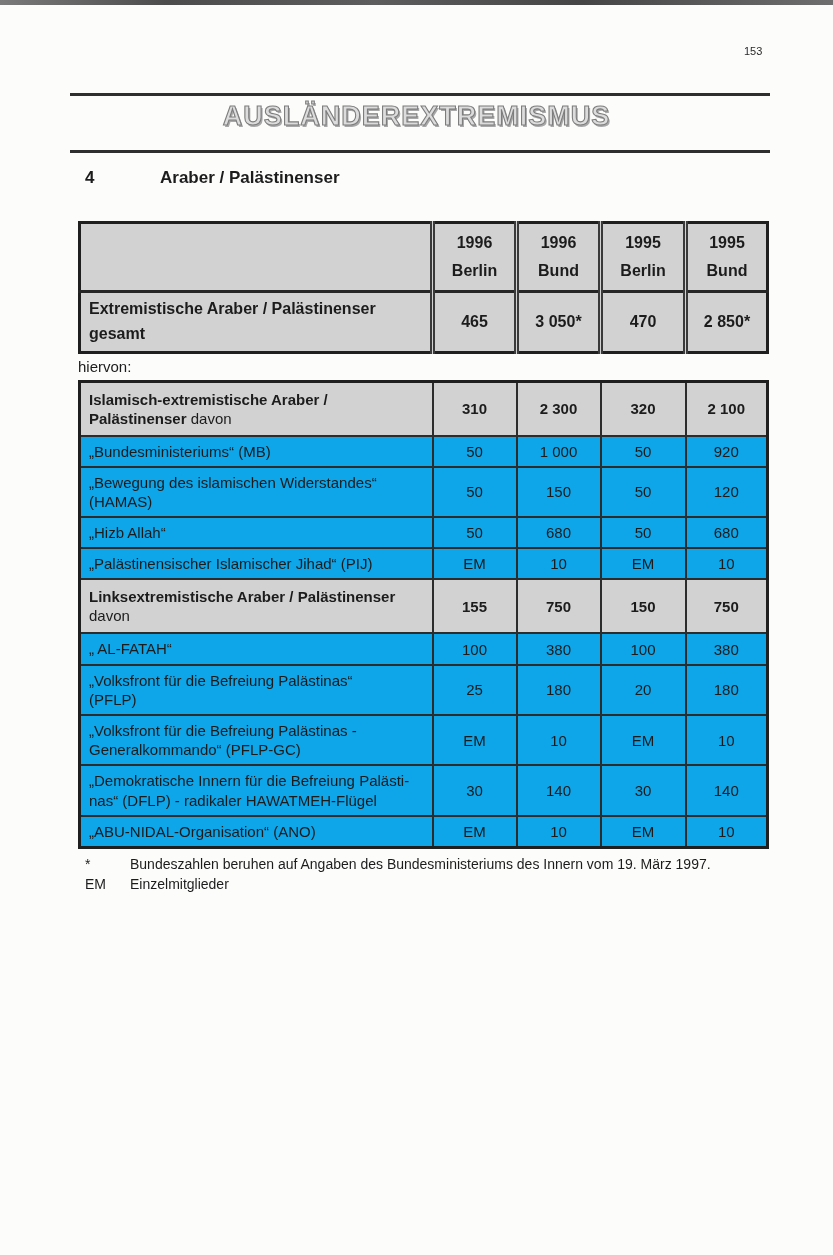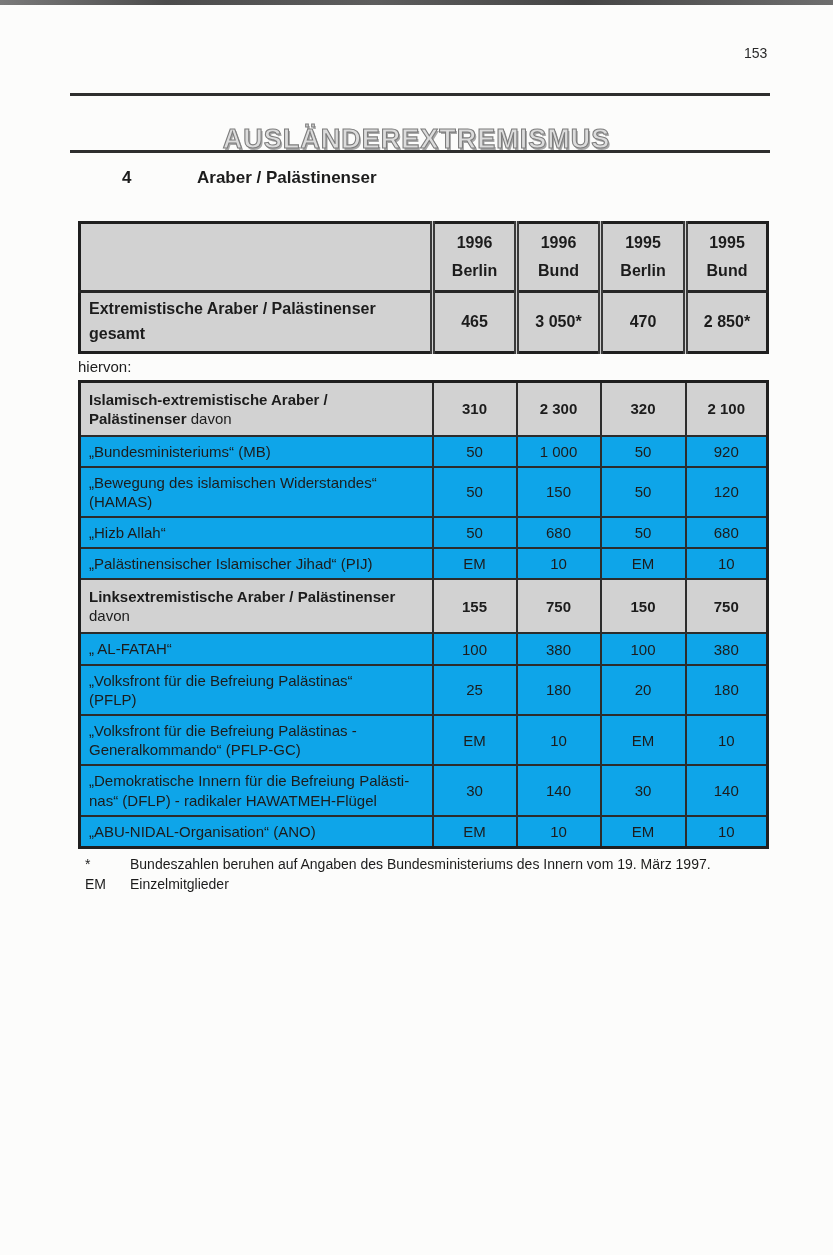--- a/index.html
+++ b/index.html
@@ -20,21 +20,21 @@
   .scan-bar {
     position: absolute;
     top: 0; left: 0;
     width: 100%; height: 5px;
     background: linear-gradient(90deg,#7a7a7a 0%,#4c4c4c 20%,#5d5d5d 45%,#454545 70%,#6e6e6e 100%);
   }
   .page-number {
     position: absolute;
     top: 45px;
     left: 744px;
-    font-size: 14px;
+    font-size: 11px;
     color: #2a2a2a;
   }
   .rule {
     position: absolute;
     left: 70px;
     width: 700px;
     height: 3px;
     background: #2e2e2e;
   }
   .rule.top    { top: 93px; }
@@ -44,29 +44,27 @@
     top: 101px;
     left: 0;
     width: 100%;
     text-align: center;
     font-size: 27px;
     font-weight: bold;
     letter-spacing: 1px;
     color: #dcdcdc;
     -webkit-text-stroke: 1.1px #7d7d7d;
     text-shadow: 1.5px 1.5px 0 #a8a8a8;
-    margin-top: 23px;
   }
   .section-heading {
     position: absolute;
     top: 168px;
     left: 85px;
     font-size: 17px;
     font-weight: bold;
-    margin-left: 37px;
   }
   .sec-num { display: inline-block; width: 75px; }
 
   
   table {
     position: absolute;
     left: 78px;
     width: 688px;
     border-collapse: collapse;
     table-layout: fixed;

